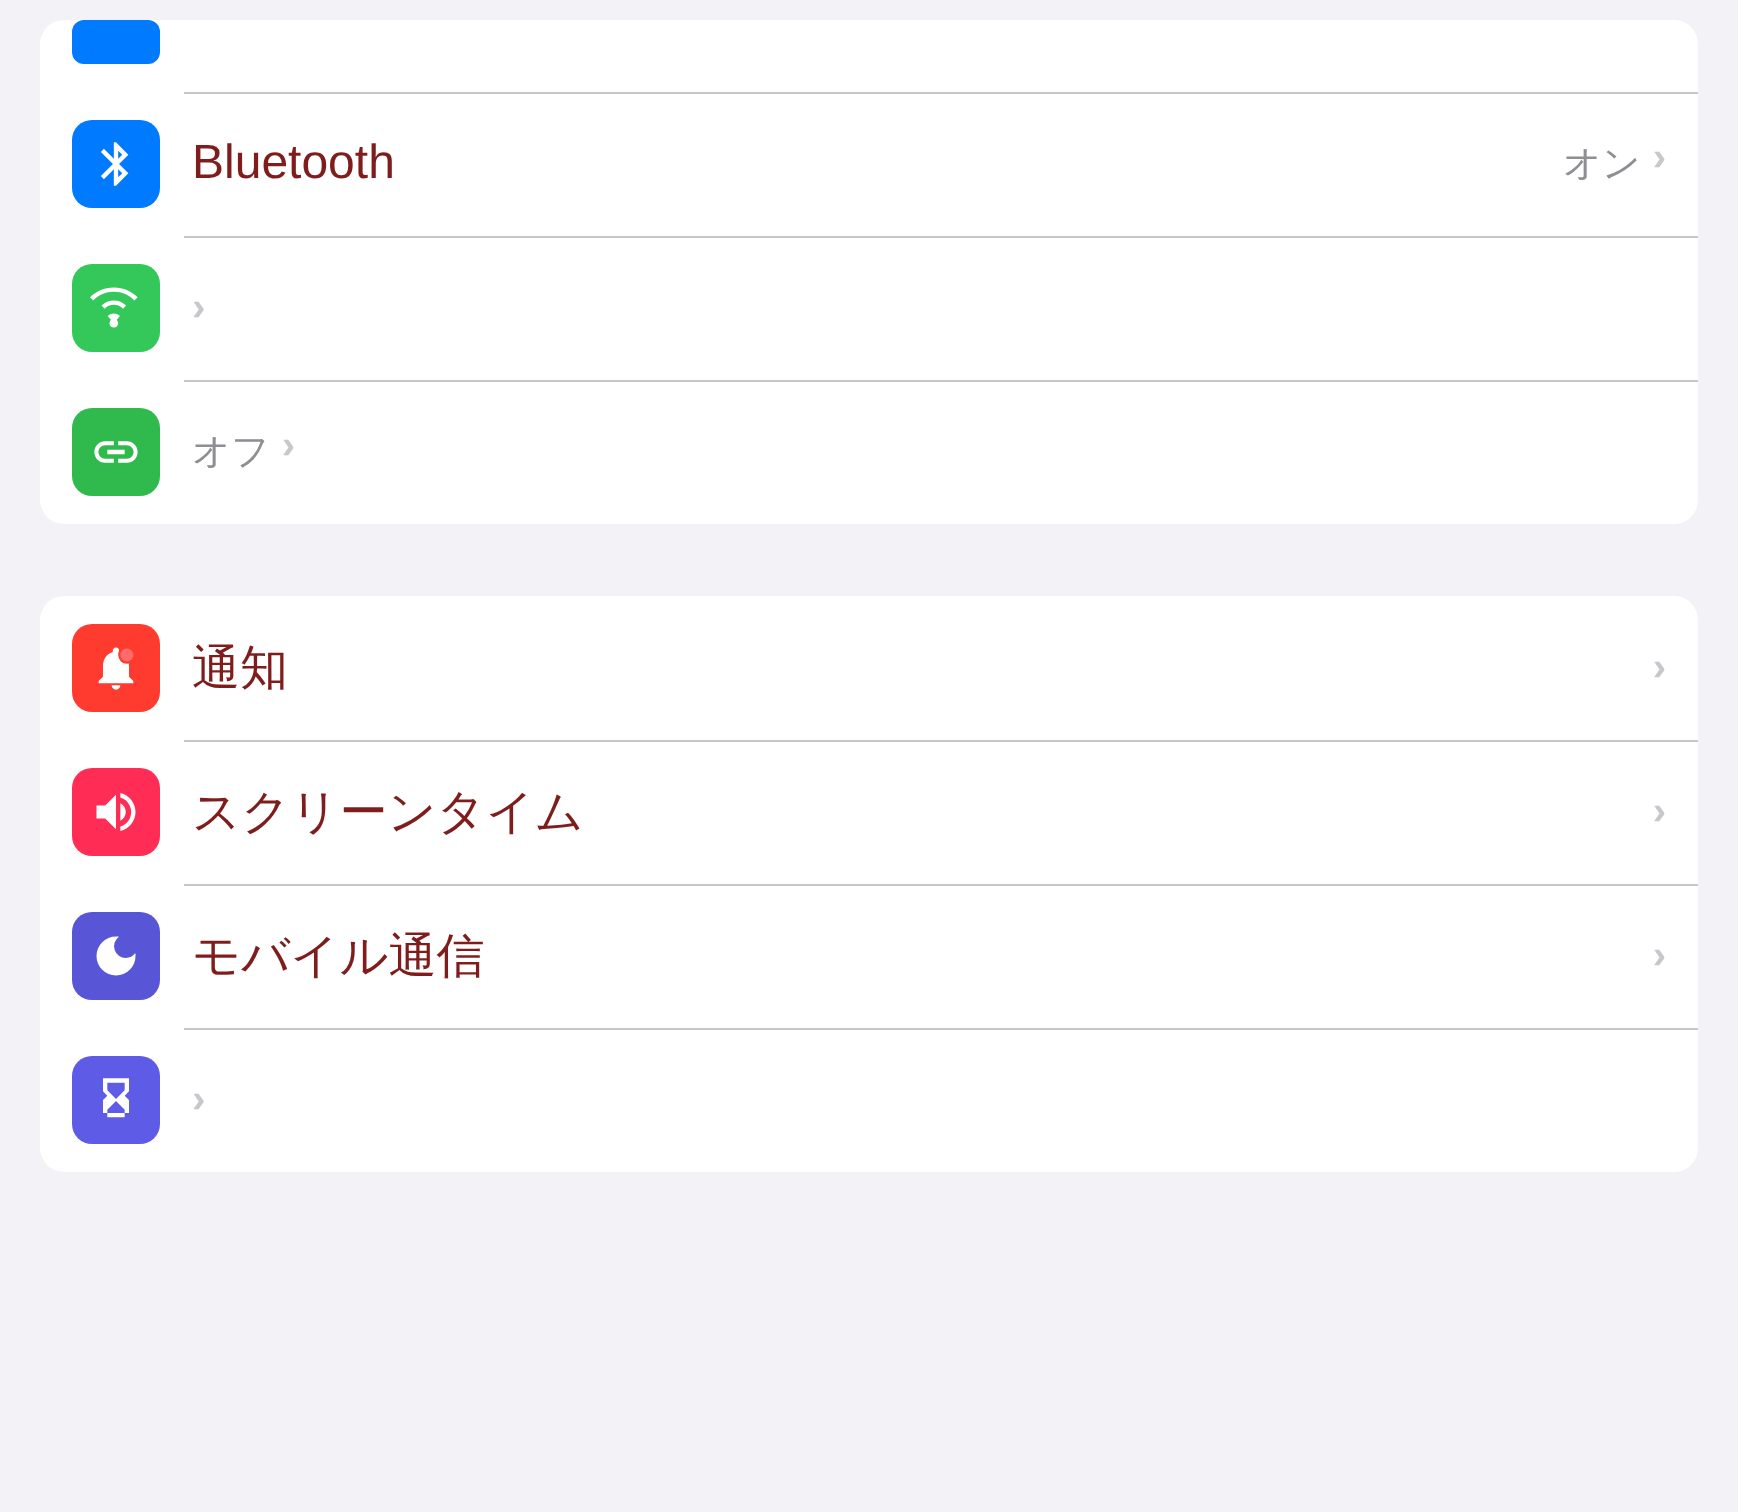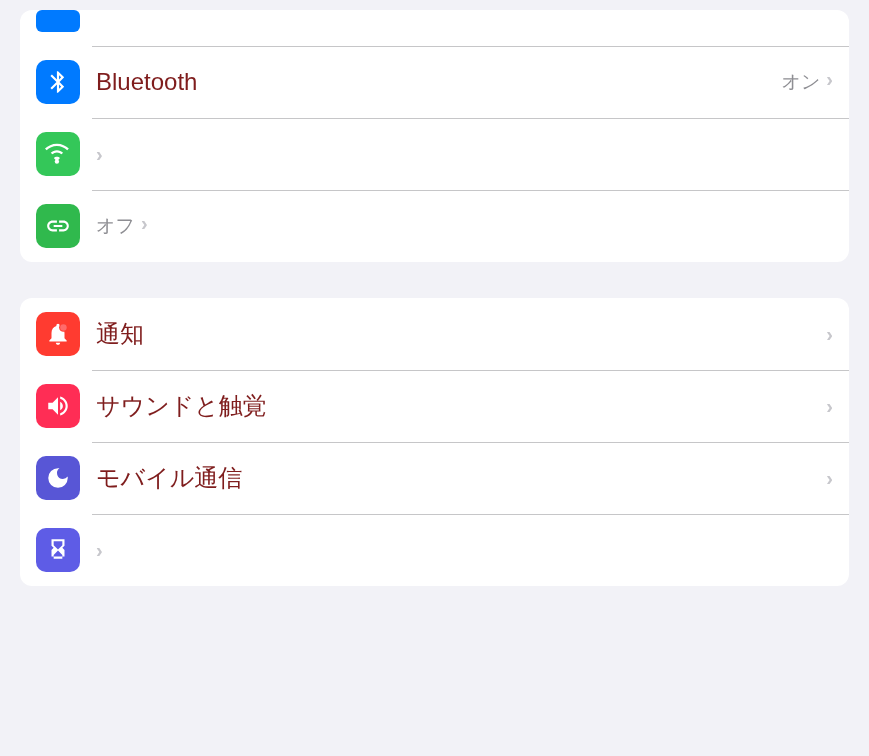--- a/index.html
+++ b/index.html
@@ -195,21 +195,21 @@
       </div>
     </div>
 
     <div class="settings-item">
       <div class="icon-wrapper icon-pink">
         <svg viewBox="0 0 24 24" xmlns="http://www.w3.org/2000/svg">
           <path d="M3 9v6h4l5 5V4L7 9H3zm13.5 3c0-1.77-1.02-3.29-2.5-4.03v8.05c1.48-.73 2.5-2.25 2.5-4.02zM14 3.23v2.06c2.89.86 5 3.54 5 6.71s-2.11 5.85-5 6.71v2.06c4.01-.91 7-4.49 7-8.77s-2.99-7.86-7-8.77z"></path>
         </svg>
       </div>
       <div class="item-content">
-        <span class="item-label">サウンドと触覚</span>
+        <span class="item-label">スクリーンタイム</span>
         <div class="item-right">
           <span class="chevron">›</span>
         </div>
       </div>
     </div>
 
     <div class="settings-item">
       <div class="icon-wrapper icon-purple">
         <svg viewBox="0 0 24 24" xmlns="http://www.w3.org/2000/svg">
           <path d="M12 3a9 9 0 1 0 9 9c0-.46-.04-.92-.1-1.36a5.389 5.389 0 0 1-4.4 2.26 5.403 5.403 0 0 1-3.14-9.8c-.44-.06-.9-.1-1.36-.1z"></path>

